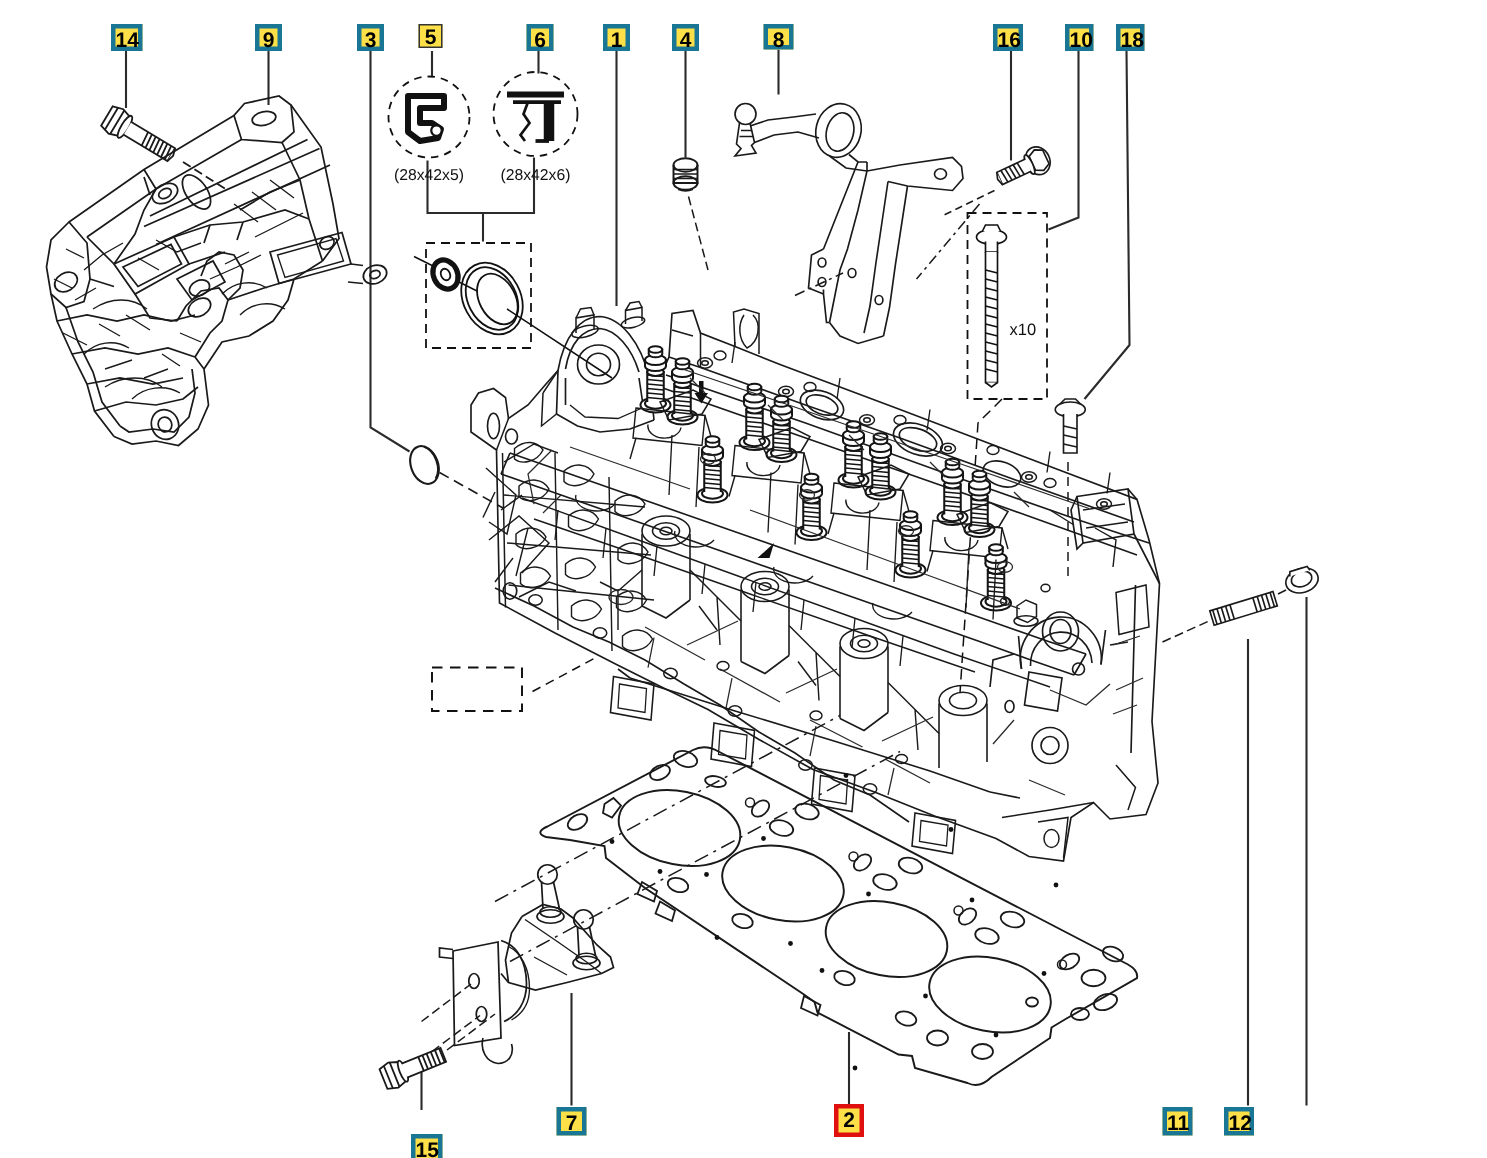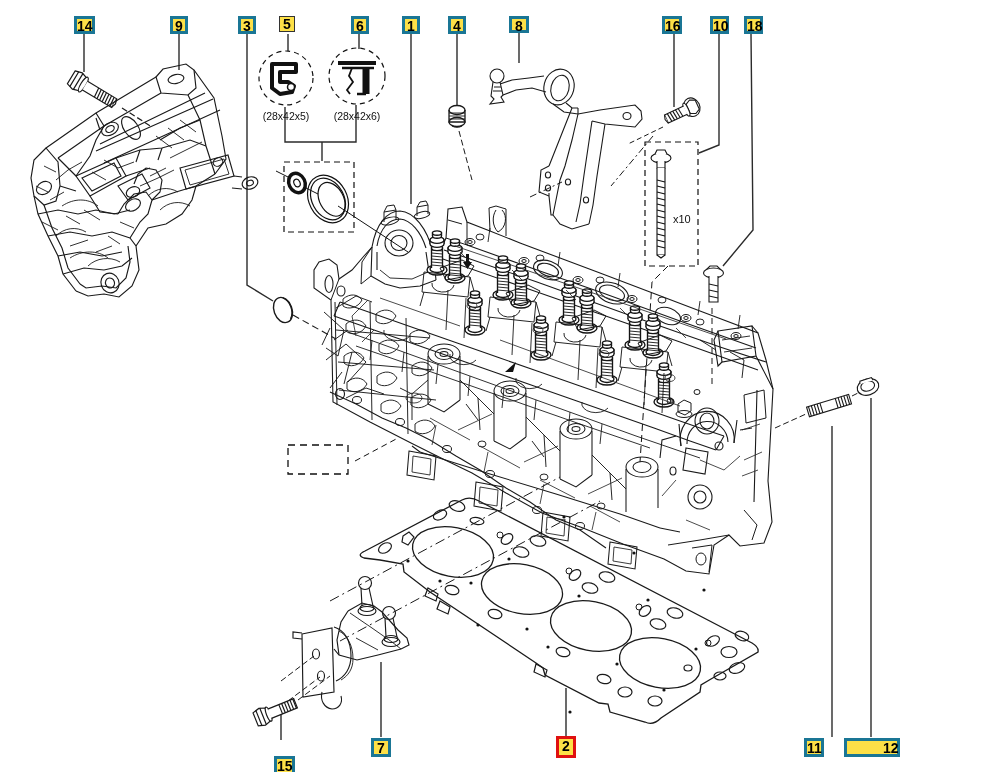--- a/index.html
+++ b/index.html
@@ -627,15 +627,15 @@
 <div class="box" style="left:351px;top:16px;width:12px;height:12px;">6</div>
 <div class="box" style="left:402px;top:16px;width:12px;height:12px;">1</div>
 <div class="box" style="left:448px;top:16px;width:12px;height:12px;">4</div>
 <div class="box" style="left:509px;top:16px;width:14px;height:11px;">8</div>
 <div class="box" style="left:662px;top:16px;width:14px;height:12px;">16</div>
 <div class="box" style="left:710px;top:16px;width:13px;height:12px;">10</div>
 <div class="box" style="left:744px;top:16px;width:13px;height:12px;">18</div>
 <div class="box" style="left:274px;top:756px;width:15px;height:13px;">15</div>
 <div class="box" style="left:371px;top:738px;width:14px;height:13px;">7</div>
 <div class="box" style="left:556px;top:736px;width:14px;height:16px;border:3px solid #e01010;">2</div>
-<div class="box" style="left:804px;top:738px;width:14px;height:13px;">11</div>
-<div class="box" style="left:844px;top:738px;width:14px;height:13px;padding-left:36px;">12</div>
+<div class="box" style="left:775px;top:738px;width:14px;height:13px;">11</div>
+<div class="box" style="left:816px;top:738px;width:14px;height:13px;">12</div>
 </div>
 
 </body></html>

